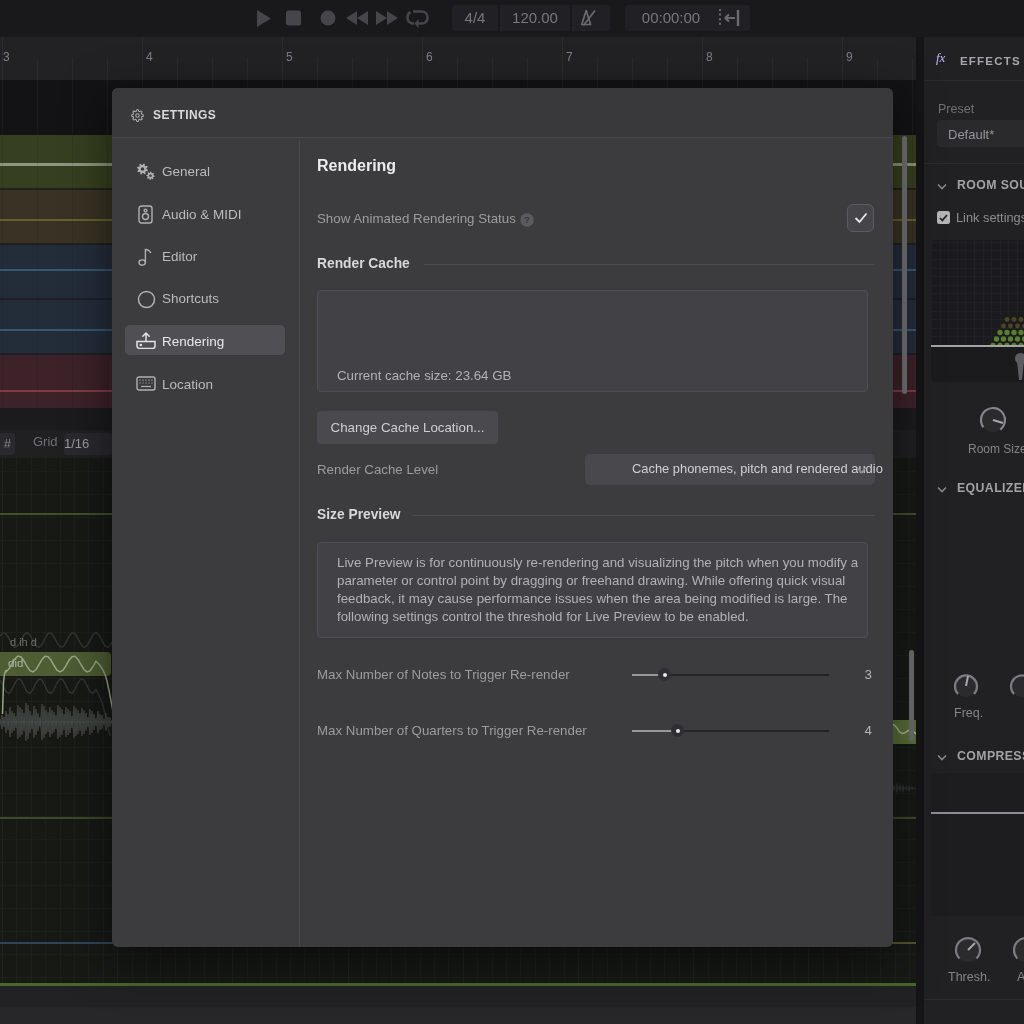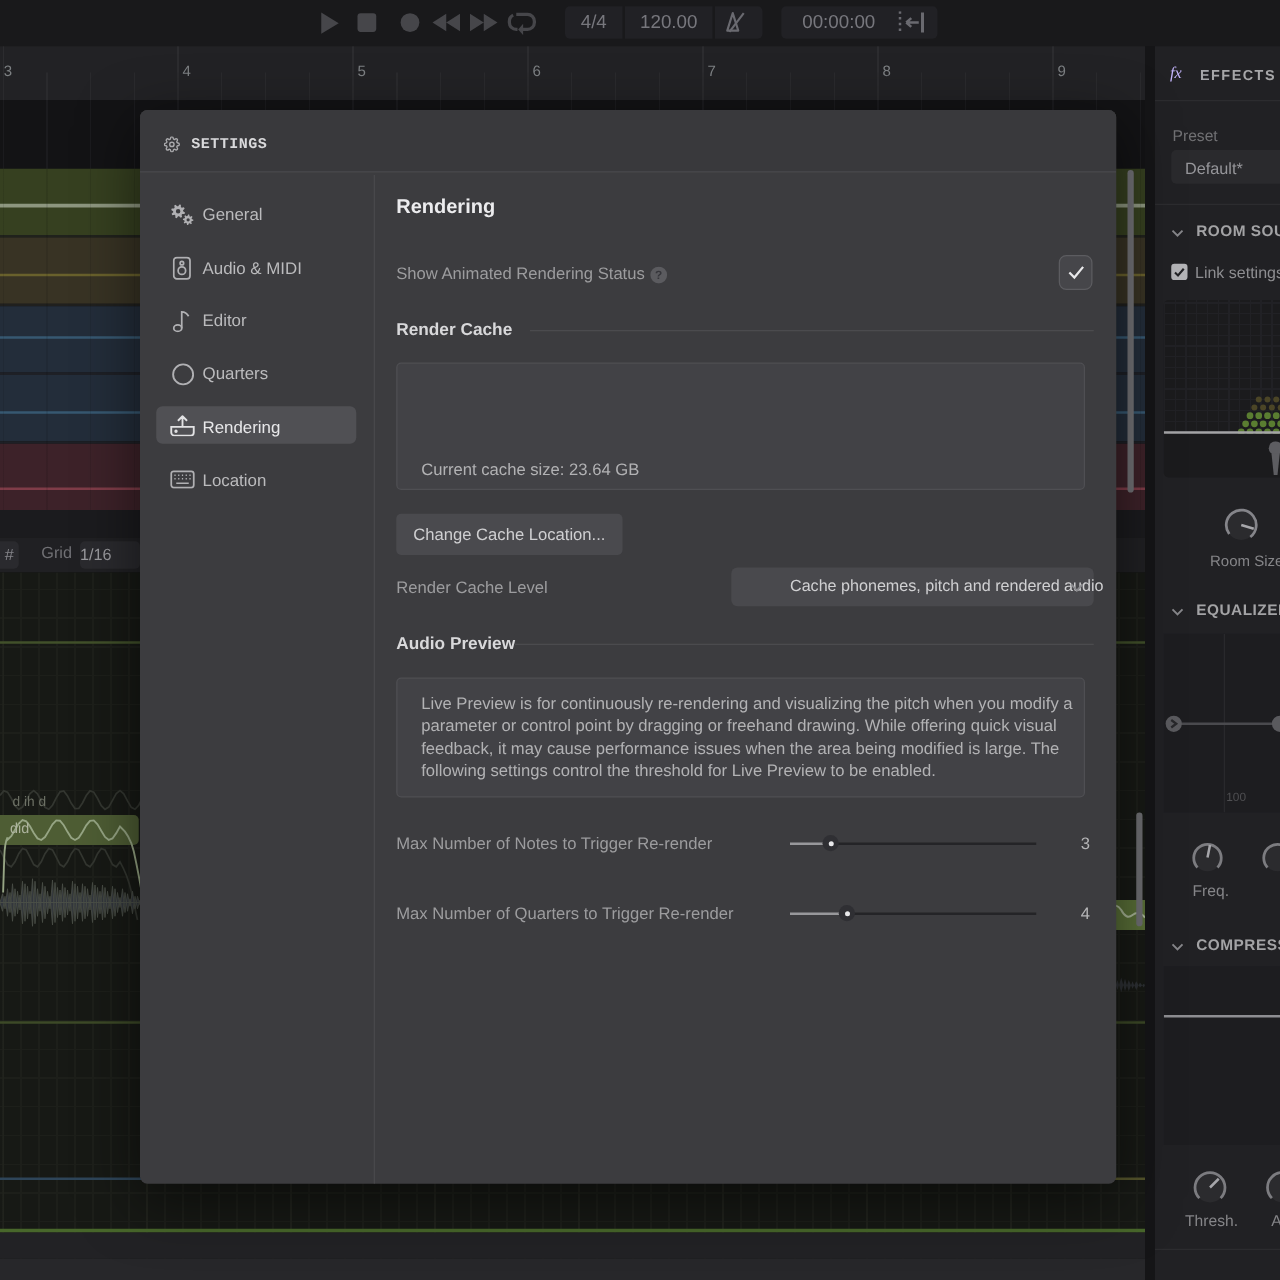--- a/index.html
+++ b/index.html
@@ -194,33 +194,20 @@
       <circle cx="16" cy="16" r="12" fill="#2b2b2e"></circle>
       <path d="M 7.5 24.5 A 12 12 0 1 1 24.5 24.5" fill="none" stroke="#85858a" stroke-width="2.2" transform="rotate(8 16 16)"></path>
       <line x1="16" y1="16" x2="26" y2="19" stroke="#a6a6aa" stroke-width="2"></line>
     </svg>
     <div class="abs" style="left:44px;top:405px;color:#858588;font-size:12px;white-space:nowrap;">Room Size</div>
 
     <svg class="abs" style="left:13px;top:449px" width="10" height="7" viewBox="0 0 10 7" fill="none" stroke="#86868a" stroke-width="1.6">
         <path d="M1 1.5 L5 5.5 L9 1.5"></path>
       </svg>
     <div class="abs" style="left:33px;top:444px;color:#a3a3a5;font-size:12.3px;font-weight:bold;letter-spacing:0.4px;white-space:nowrap;">EQUALIZER</div>
-    <div class="abs" style="left:7px;top:470px;width:93px;height:143px;background:#1d1d20;overflow:hidden;">
-      <div class="abs" style="left:48px;top:0;width:1px;height:143px;background:#29292c;"></div>
-      <div class="abs" style="left:8px;top:71px;width:85px;height:2px;background:#4a4a4e;"></div>
-      <svg class="abs" style="left:1px;top:65px" width="14" height="14" viewBox="0 0 14 14">
-        <circle cx="7" cy="7" r="6.5" fill="#5a5a5e"></circle>
-        <path d="M5 4 L9 7 L5 10" fill="none" stroke="#28282b" stroke-width="1.8"></path>
-      </svg>
-      <circle class="abs"></circle>
-      <svg class="abs" style="left:86px;top:65px" width="14" height="14" viewBox="0 0 14 14">
-        <circle cx="7" cy="7" r="6.5" fill="#5a5a5e"></circle>
-      </svg>
-      <div class="abs" style="left:50px;top:126px;color:#4f4f52;font-size:9.5px;">100</div>
-    </div>
 
     <svg class="abs" style="left:27px;top:634px" width="30" height="30" viewBox="0 0 30 30">
       <circle cx="15" cy="15" r="11" fill="#2b2b2e"></circle>
       <path d="M 7 23 A 11 11 0 1 1 23 23" fill="none" stroke="#7c7c80" stroke-width="2.2"></path>
       <line x1="15" y1="15" x2="17" y2="5" stroke="#a6a6aa" stroke-width="2"></line>
     </svg>
     <div class="abs" style="left:30px;top:669px;color:#858588;font-size:12.5px;">Freq.</div>
     <svg class="abs" style="left:83px;top:634px" width="30" height="30" viewBox="0 0 30 30">
       <circle cx="15" cy="15" r="11" fill="#2b2b2e"></circle>
       <path d="M 7 23 A 11 11 0 1 1 23 23" fill="none" stroke="#7c7c80" stroke-width="2.2"></path>
@@ -248,21 +235,21 @@
     <div class="abs" style="left:0;top:962px;width:100px;height:1px;background:#2c2c2f;"></div>
   </div>
 
   <div class="abs" id="modal" style="left:112px;top:88px;width:781px;height:859px;background:#3c3c3f;border-radius:6px;box-shadow:0 12px 48px rgba(0,0,0,0.55);overflow:hidden;">
 
     <div class="abs" style="left:0;top:0;width:781px;height:50px;background:#39393c;border-bottom:1px solid #4a4a4d;">
       <svg class="abs" style="left:19px;top:21px" width="13" height="13" viewBox="0 0 24 24" fill="none" stroke="#aaaaad" stroke-width="2">
         <circle cx="12" cy="12" r="3.2"></circle>
         <path d="M19.4 15a1.65 1.65 0 0 0 .33 1.82l.06.06a2 2 0 1 1-2.83 2.83l-.06-.06a1.65 1.65 0 0 0-1.82-.33 1.65 1.65 0 0 0-1 1.51V21a2 2 0 1 1-4 0v-.09A1.65 1.65 0 0 0 9 19.4a1.65 1.65 0 0 0-1.82.33l-.06.06a2 2 0 1 1-2.83-2.83l.06-.06a1.65 1.65 0 0 0 .33-1.82 1.65 1.65 0 0 0-1.51-1H3a2 2 0 1 1 0-4h.09A1.65 1.65 0 0 0 4.6 9a1.65 1.65 0 0 0-.33-1.82l-.06-.06a2 2 0 1 1 2.83-2.83l.06.06a1.65 1.65 0 0 0 1.82.33H9a1.65 1.65 0 0 0 1-1.51V3a2 2 0 1 1 4 0v.09a1.65 1.65 0 0 0 1 1.51 1.65 1.65 0 0 0 1.82-.33l.06-.06a2 2 0 1 1 2.83 2.83l-.06.06a1.65 1.65 0 0 0-.33 1.82V9a1.65 1.65 0 0 0 1.51 1H21a2 2 0 1 1 0 4h-.09a1.65 1.65 0 0 0-1.51 1z"></path>
       </svg>
-      <div class="abs" style="left:41px;top:20px;font-size:12px;font-weight:bold;letter-spacing:0.4px;color:#d9d9db;font-family:Liberation Mono, monospace;">SETTINGS</div>
+      <div class="abs" style="left:41px;top:20px;font-size:12px;font-weight:bold;letter-spacing:0.4px;color:#d9d9db;">SETTINGS</div>
     </div>
 
     <div class="abs" style="left:187px;top:52px;width:1px;height:807px;background:#48484b;"></div>
 
     <div class="abs" id="nav" style="left:0;top:52px;width:187px;height:807px;font-size:13.5px;color:#bbbbbd;">
       <div class="abs" style="left:13px;top:185px;width:160px;height:30px;background:#505054;border-radius:5px;"></div>
       <svg class="abs" style="left:24px;top:23px" width="20" height="18" viewBox="0 0 20 18" fill="#b0b0b3" fill-rule="evenodd">
         <path d="M12.00 7.07 L11.64 8.22 L9.84 8.21 L9.28 8.87 L9.63 10.64 L8.56 11.21 L7.30 9.92 L6.44 10.00 L5.43 11.50 L4.28 11.14 L4.29 9.34 L3.63 8.78 L1.86 9.13 L1.29 8.06 L2.58 6.80 L2.50 5.94 L1.00 4.93 L1.36 3.78 L3.16 3.79 L3.72 3.13 L3.37 1.36 L4.44 0.79 L5.70 2.08 L6.56 2.00 L7.57 0.50 L8.72 0.86 L8.71 2.66 L9.37 3.22 L11.14 2.87 L11.71 3.94 L10.42 5.20 L10.50 6.06 Z M8.30 6.00 A1.80 1.80 0 1 0 4.70 6.00 A1.80 1.80 0 1 0 8.30 6.00 Z"></path>
         <path d="M18.70 12.77 L18.61 13.67 L17.28 13.93 L16.97 14.50 L17.49 15.75 L16.79 16.32 L15.67 15.56 L15.05 15.75 L14.53 17.00 L13.63 16.91 L13.37 15.58 L12.80 15.27 L11.55 15.79 L10.98 15.09 L11.74 13.97 L11.55 13.35 L10.30 12.83 L10.39 11.93 L11.72 11.67 L12.03 11.10 L11.51 9.85 L12.21 9.28 L13.33 10.04 L13.95 9.85 L14.47 8.60 L15.37 8.69 L15.63 10.02 L16.20 10.33 L17.45 9.81 L18.02 10.51 L17.26 11.63 L17.45 12.25 Z M15.80 12.80 A1.30 1.30 0 1 0 13.20 12.80 A1.30 1.30 0 1 0 15.80 12.80 Z"></path>
       </svg>
@@ -274,21 +261,21 @@
       </svg>
       <div class="abs" style="left:50px;top:67px;">Audio &amp; MIDI</div>
       <svg class="abs" style="left:26px;top:107px" width="15" height="19" viewBox="0 0 15 19" fill="none" stroke="#b0b0b3" stroke-width="1.4">
         <ellipse cx="4.2" cy="15.5" rx="3.2" ry="2.6"></ellipse>
         <path d="M7.4 15.5 V2.5 q3.5 0 5.5 3.5"></path>
       </svg>
       <div class="abs" style="left:50px;top:109px;">Editor</div>
       <svg class="abs" style="left:25px;top:150px" width="19" height="19" viewBox="0 0 19 19" fill="none" stroke="#b0b0b3" stroke-width="1.5">
         <circle cx="9.5" cy="9.5" r="8"></circle>
       </svg>
-      <div class="abs" style="left:50px;top:151px;">Quarters</div>
+      <div class="abs" style="left:50px;top:151px;">Shortcuts</div>
       <svg class="abs" style="left:24px;top:192px" width="20" height="17" viewBox="0 0 20 17" fill="none" stroke="#e2e2e4" stroke-width="1.5">
         <path d="M10 1 V9 M10 1 L6.8 4.2 M10 1 L13.2 4.2" stroke-linecap="round"></path>
         <path d="M1 9.5 h18 v4.5 a2.5 2.5 0 0 1 -2.5 2.5 h-13 a2.5 2.5 0 0 1 -2.5 -2.5 z"></path>
         <circle cx="4.8" cy="13" r="0.6" fill="#e2e2e4"></circle>
       </svg>
       <div class="abs" style="left:50px;top:194px;color:#e8e8ea;">Rendering</div>
       <svg class="abs" style="left:24px;top:236px" width="20" height="15" viewBox="0 0 20 15" fill="none" stroke="#b0b0b3" stroke-width="1.4">
         <rect x="1" y="1" width="18" height="13" rx="2"></rect>
         <g stroke-width="1.2">
           <path d="M3.5 4.2 h1 M6.5 4.2 h1 M9.5 4.2 h1 M12.5 4.2 h1 M15.5 4.2 h1"></path>
@@ -319,21 +306,21 @@
 
       <div class="abs" style="left:17px;top:271px;width:181px;height:33px;background:#4a4a4e;border-radius:4px;color:#cfcfd1;font-size:13.3px;text-align:center;line-height:33px;">Change Cache Location...</div>
 
       <div class="abs" style="left:17px;top:322px;font-size:13.3px;color:#9c9c9e;">Render Cache Level</div>
       <div class="abs" style="left:285px;top:314px;width:290px;height:31px;background:#49494d;border-radius:5px;"></div>
       <div class="abs" style="left:305px;top:321px;font-size:12.9px;color:#d0d0d2;margin-left:27px;">Cache phonemes, pitch and rendered audio</div>
       <svg class="abs" style="left:556px;top:326px" width="11" height="8" viewBox="0 0 11 8" fill="none" stroke="#8a8a8e" stroke-width="1.6">
           <path d="M1 1.5 L5.5 6.5 L10 1.5"></path>
         </svg>
 
-      <div class="abs" style="left:17px;top:367px;font-size:13.8px;font-weight:bold;color:#d8d8da;">Audio Preview</div>
+      <div class="abs" style="left:17px;top:367px;font-size:13.8px;font-weight:bold;color:#d8d8da;">Size Preview</div>
       <div class="abs" style="left:112px;top:375px;width:463px;height:1px;background:#4b4b4e;"></div>
 
       <div class="abs" style="left:17px;top:402px;width:551px;height:96px;background:#424246;border:1px solid #4f4f53;border-radius:4px;"></div>
       <div class="abs" style="left:37px;top:414px;width:535px;font-size:13.3px;line-height:17.9px;color:#b2b2b4;white-space:nowrap;">Live Preview is for continuously re-rendering and visualizing the pitch when you modify a<br>parameter or control point by dragging or freehand drawing. While offering quick visual<br>feedback, it may cause performance issues when the area being modified is large. The<br>following settings control the threshold for Live Preview to be enabled.</div>
 
       <div class="abs" style="left:17px;top:527px;font-size:13.3px;color:#9c9c9e;">Max Number of Notes to Trigger Re-render</div>
       <div class="abs" style="left:332px;top:534px;width:33px;height:2px;background:#98989b;"></div>
       <div class="abs" style="left:365px;top:534px;width:164px;height:2px;background:#242427;"></div>
       <div class="abs" style="left:358px;top:528px;width:13px;height:13px;background:#2f2f33;border-radius:50%;"></div>
       <div class="abs" style="left:362.5px;top:532.5px;width:4.5px;height:4.5px;background:#e8e8ea;border-radius:50%;"></div>

